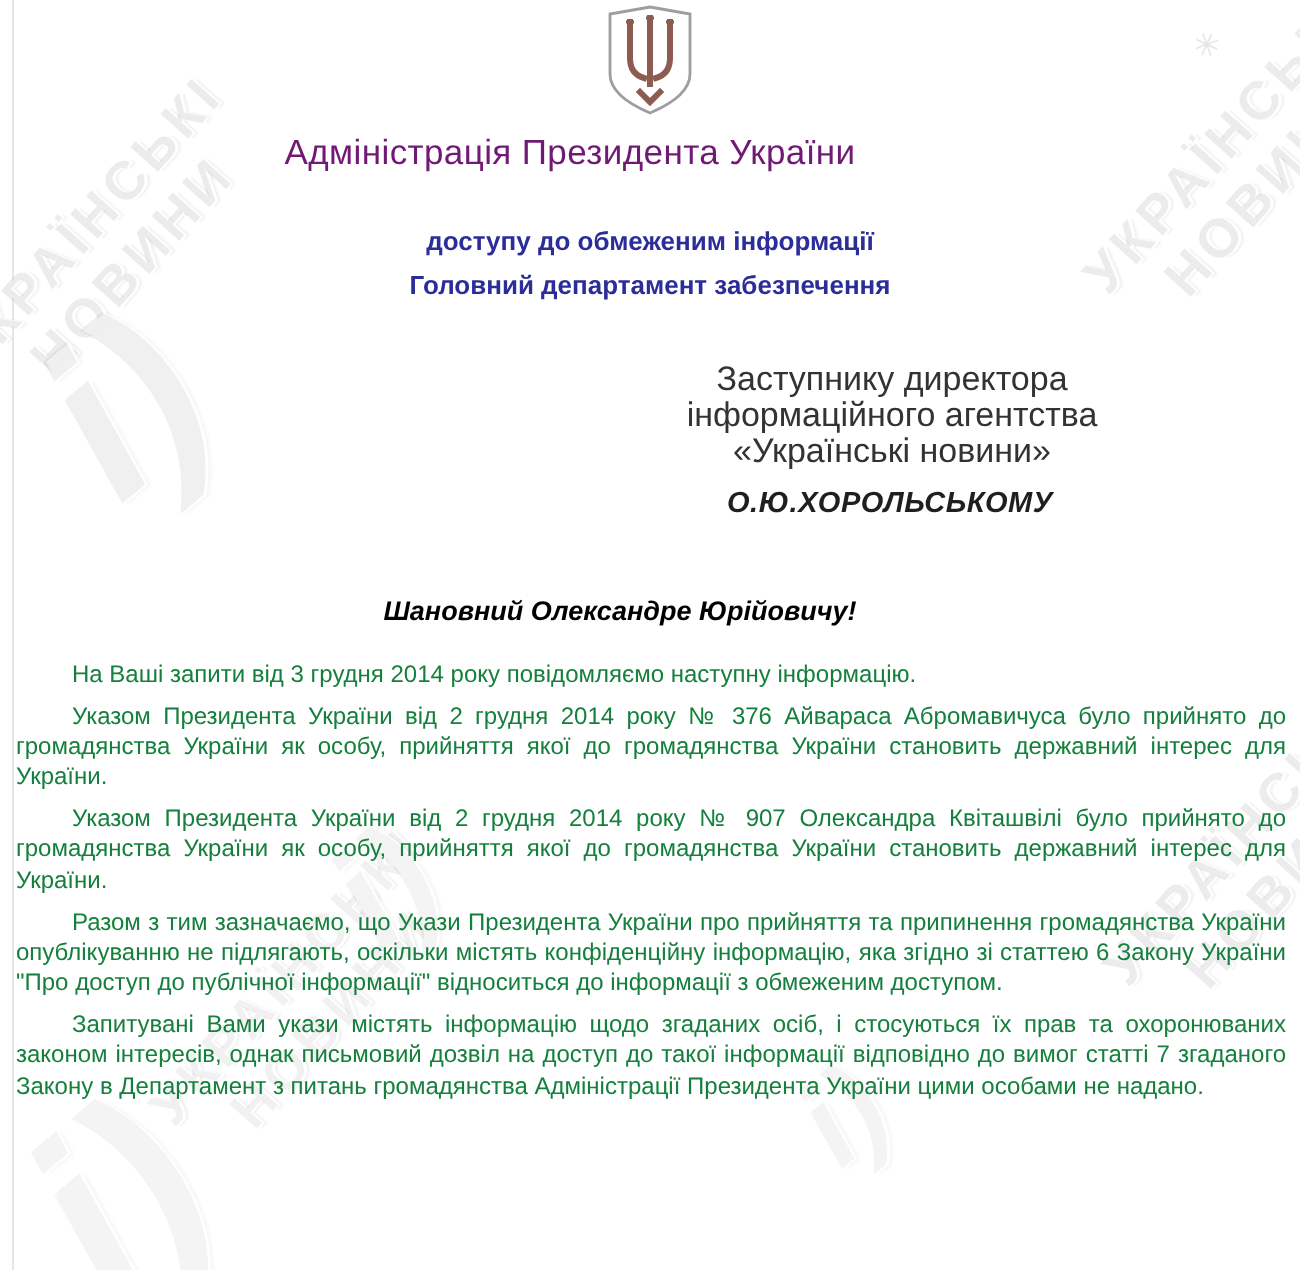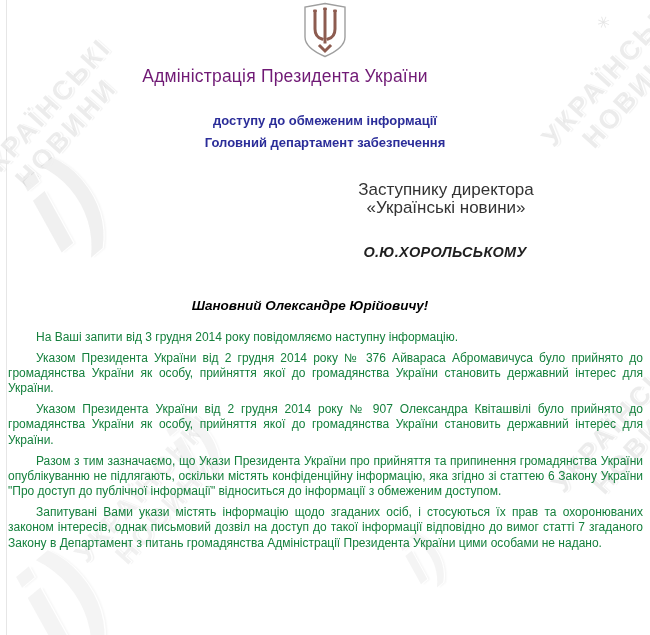--- a/index.html
+++ b/index.html
@@ -109,20 +109,21 @@
       <path d="M11 9 h4 M31 9 h4 M21 7 h4"></path>
     </g>
   </svg>
 
   <div class="org-name">Адміністрація Президента України</div>
   <div class="dept dept-1">Головний департамент забезпечення</div>
   <div class="dept dept-2">доступу до обмеженим інформації</div>
 
   <div class="addressee">
     <div>Заступнику директора</div>
+    <div>інформаційного агентства</div>
     <div>«Українські новини»</div>
   </div>
   <div class="addressee-name">О.Ю.ХОРОЛЬСЬКОМУ</div>
 
   <div class="salutation">Шановний Олександре Юрійовичу!</div>
 
   <div class="letter-body">
     <p>На Ваші запити від 3 грудня 2014 року повідомляємо наступну інформацію.</p>
     <p>Указом Президента України від 2 грудня 2014 року № 376 Айвараса Абромавичуса було прийнято до громадянства України як особу, прийняття якої до громадянства України становить державний інтерес для України.</p>
     <p>Указом Президента України від 2 грудня 2014 року № 907 Олександра Квіташвілі було прийнято до громадянства України як особу, прийняття якої до громадянства України становить державний інтерес для України.</p>

